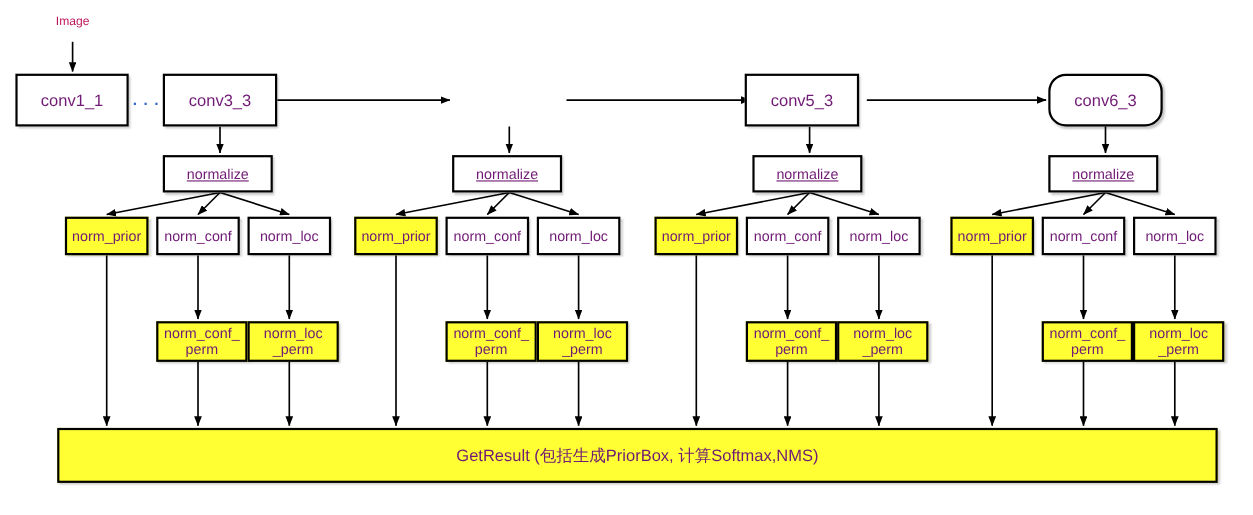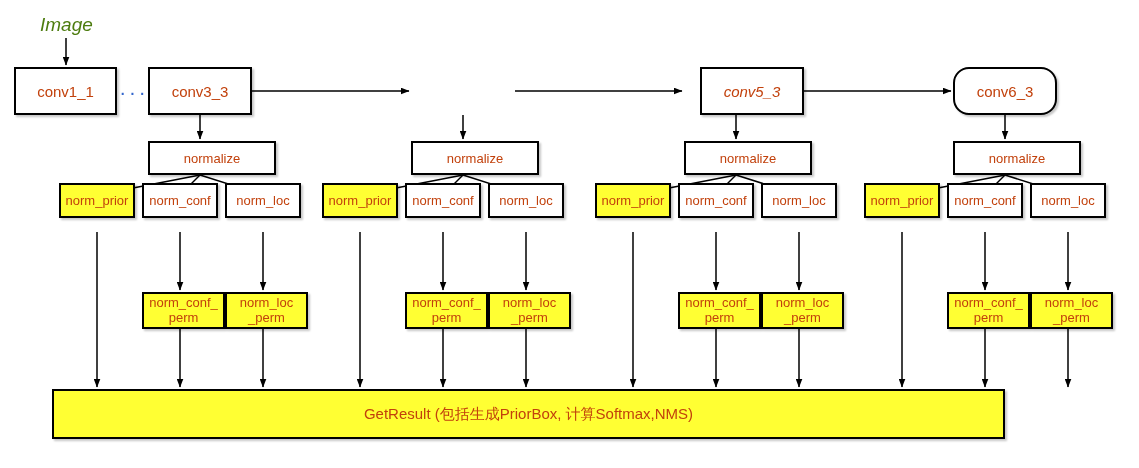--- a/index.html
+++ b/index.html
@@ -6,32 +6,32 @@
   body{font-family:"Liberation Sans","DejaVu Sans",sans-serif;}
   #canvas{position:relative;width:1139px;height:468px;background:#fff;overflow:hidden;}
   #connectors{position:absolute;left:0;top:0;width:1139px;height:468px;pointer-events:none;}
   .box{
     position:absolute;
     box-sizing:border-box;
     border:2px solid var(--line,#000);
     background:var(--plain,#fff);
     display:flex;align-items:center;justify-content:center;
     text-align:center;
-    color:#c2410c;
+    color:#701a75;
     font-size:13px;
     box-shadow:2px 2px 2px rgba(0,0,0,0.22);
     z-index:2;
   }
   .conv{top:67px;width:104px;height:48px;font-size:15px;}
-  .normalize{top:141px;width:128px;height:34px;}
-  .child{top:183px;width:76px;height:35px;}
+  .normalize{top:141px;width:100px;height:34px;text-decoration:underline;}
+  .child{top:197px;width:76px;height:35px;}
   .perm{top:292px;width:83px;height:37px;line-height:1.15;white-space:pre-line;}
   .hl{background:var(--highlight,#FFFF33);}
-  .result{left:52px;top:389px;width:953px;height:50px;font-size:15px;}
-  .free-label{position:absolute;color:#4d7c0f;font-size:19px;z-index:2;font-style:italic;}
+  .result{left:52px;top:389px;width:1055px;height:50px;font-size:15px;}
+  .free-label{position:absolute;color:#be185d;font-size:11px;z-index:2;}
   #image-label{left:40px;top:14px;width:52px;text-align:center;}
   #ellipsis{left:117px;top:67px;width:32px;height:46px;display:flex;align-items:center;justify-content:center;
     color:var(--dots,#3366CC);font-weight:bold;font-size:14px;letter-spacing:1px;z-index:2;position:absolute;}
 </style>
 </head>
 <body>
 
 <div id="canvas">
 
   <svg id="connectors" width="1139" height="468" viewBox="0 0 1139 468" xmlns="http://www.w3.org/2000/svg">
@@ -82,21 +82,21 @@
       <line x1="1068" y1="329" x2="1068" y2="387" stroke="#000000" stroke-width="1.5" marker-end="url(#arrow)"></line>
     </svg>
 
   <div id="image-label" class="free-label">Image</div>
 
   <div class="box conv" style="left:14px;width:103px;">conv1_1</div>
 
   <div id="ellipsis">. . .</div>
 
   <div class="box conv" style="left:148px;">conv3_3</div>
-  <div class="box conv" style="left:700px;font-style:italic;">conv5_3</div>
+  <div class="box conv" style="left:677px;">conv5_3</div>
   <div class="box conv" style="left:953px;border-radius:16px;">conv6_3</div>
 
   <div class="box normalize" style="left:148px;">normalize</div>
   <div class="box child hl" style="left:59px;">norm_prior</div>
   <div class="box child" style="left:142px;">norm_conf</div>
   <div class="box child" style="left:225px;">norm_loc</div>
   <div class="box perm hl" style="left:142px;">norm_conf_
 perm</div>
   <div class="box perm hl" style="left:225px;">norm_loc
 _perm</div>

